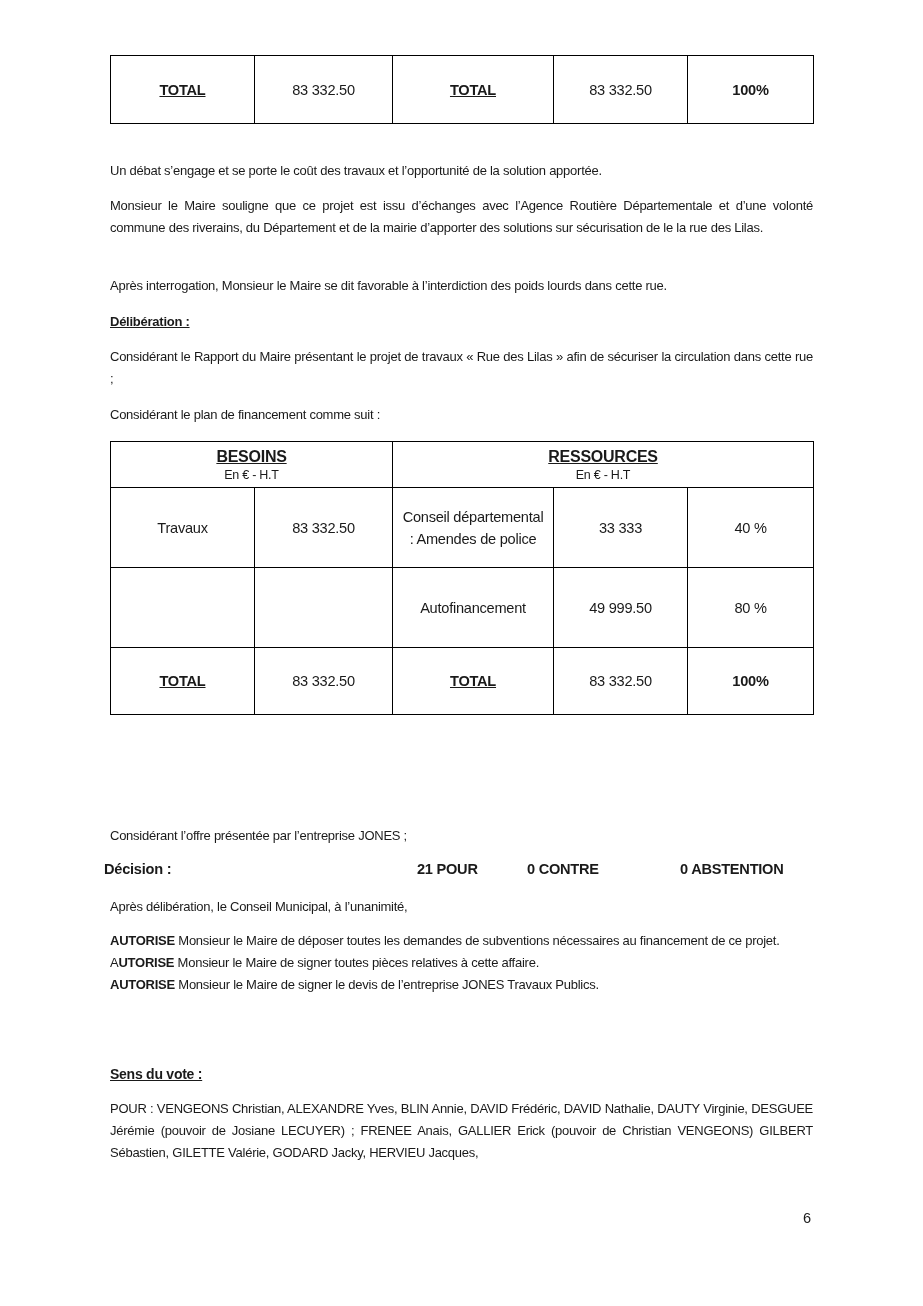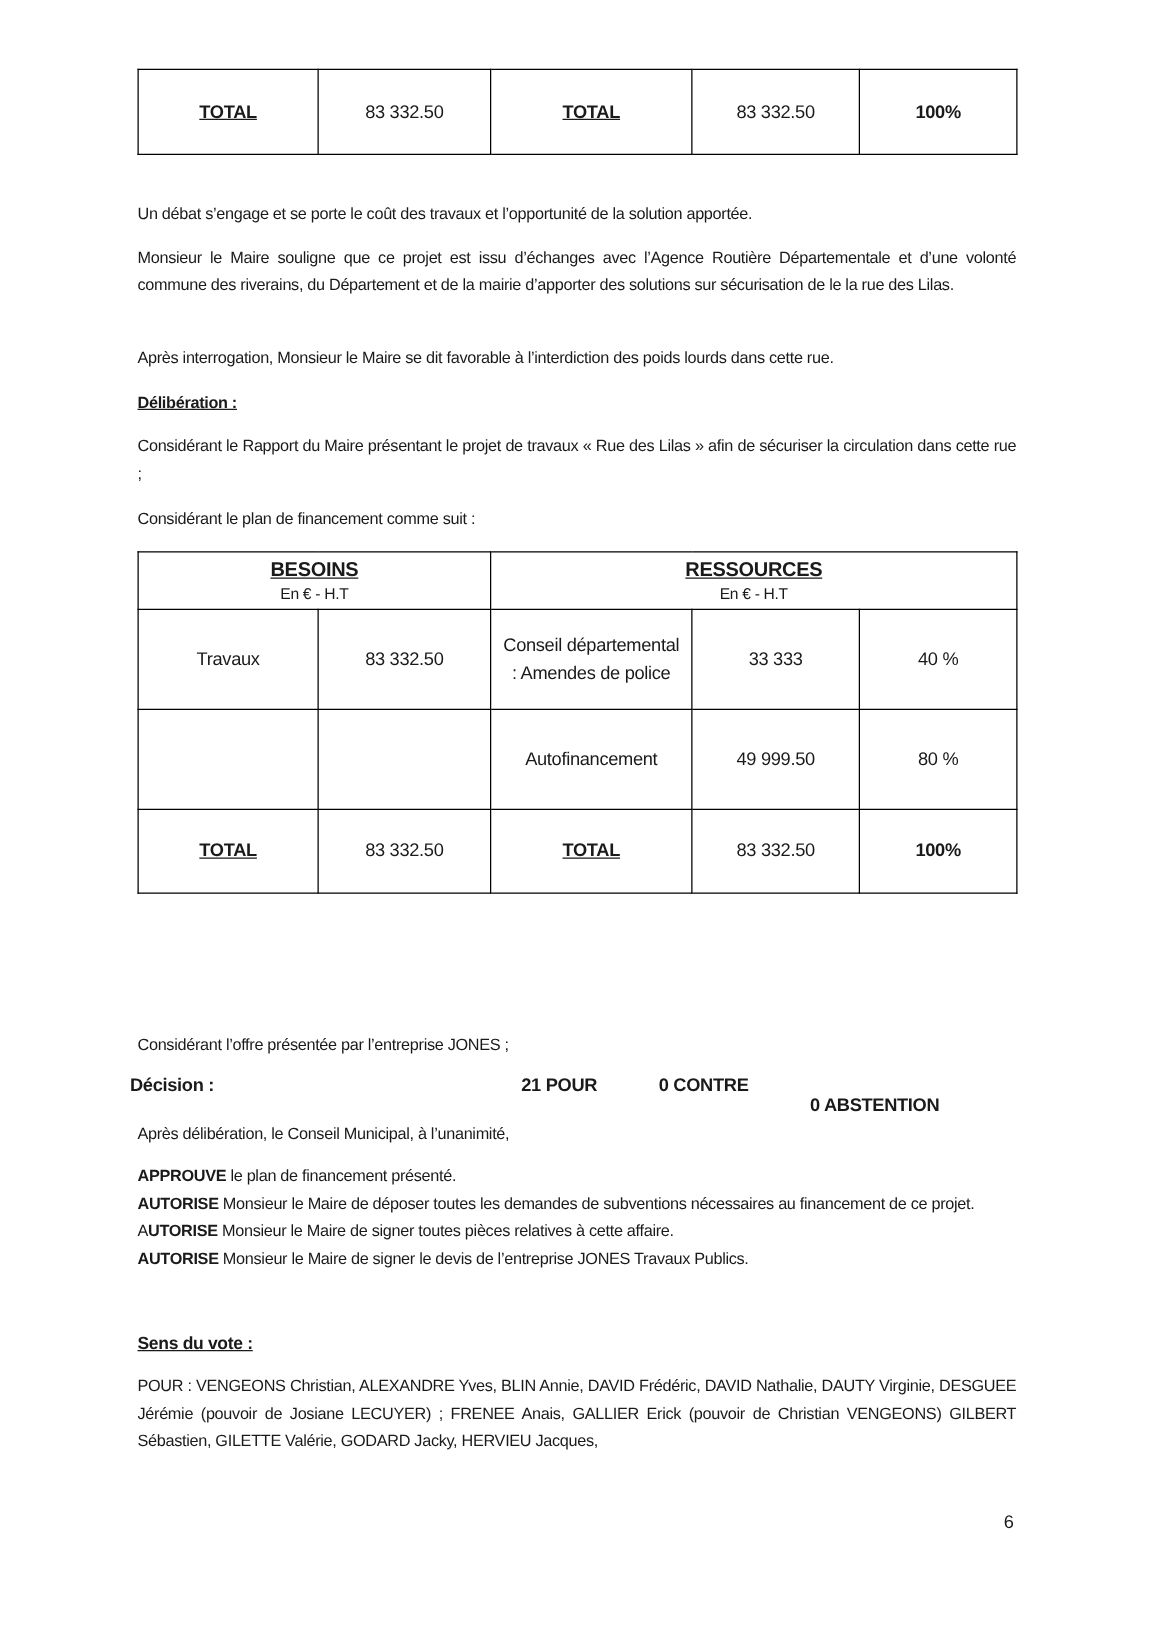--- a/index.html
+++ b/index.html
@@ -106,27 +106,26 @@
     </tr>
   </tbody>
     </table>
 
   <p class="para" style="top:825px; margin:0;">Considérant l’offre présentée par l’entreprise JONES ;</p>
 
   <div class="decision-row">
     <span style="left:0;">Décision :</span>
     <span style="left:313px;">21 POUR</span>
     <span style="left:423px;">0 CONTRE</span>
-    <span style="left:544px;margin-top:16px;">0 ABSTENTION</span>
+    <span style="left:576px;">0 ABSTENTION</span>
   </div>
 
   <p class="para" style="top:896px; margin:0;">Après délibération, le Conseil Municipal, à l’unanimité,</p>
 
   <div class="para" style="top:930px;">
-    <div><span class="bold">APPROUVE</span><span> le plan de financement présenté.</span></div>
     <div><span class="bold">AUTORISE</span><span> Monsieur le Maire de déposer toutes les demandes de subventions nécessaires au financement de ce projet.</span></div>
     <div><span>A</span><span class="bold">UTORISE</span><span> Monsieur le Maire de signer toutes pièces relatives à cette affaire.</span></div>
     <div><span class="bold">AUTORISE</span><span> Monsieur le Maire de signer le devis de l’entreprise JONES Travaux Publics.</span></div>
   </div>
 
   <p class="para bold ul" style="top:1063px; margin:0; width:auto; font-size:14px;">Sens du vote :</p>
   <p class="para" style="top:1098px; margin:0;">POUR : VENGEONS Christian, ALEXANDRE Yves, BLIN Annie, DAVID Frédéric, DAVID Nathalie, DAUTY Virginie, DESGUEE Jérémie (pouvoir de Josiane LECUYER) ; FRENEE Anais, GALLIER Erick (pouvoir de Christian VENGEONS) GILBERT Sébastien, GILETTE Valérie, GODARD Jacky, HERVIEU Jacques,</p>
 
   <div class="page-num">6</div>
 </div>

